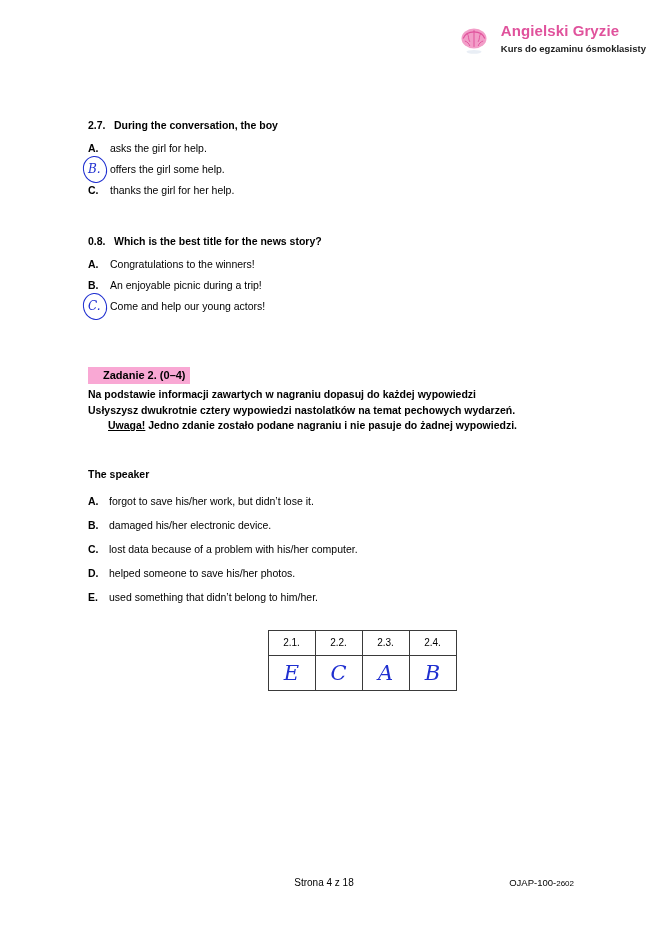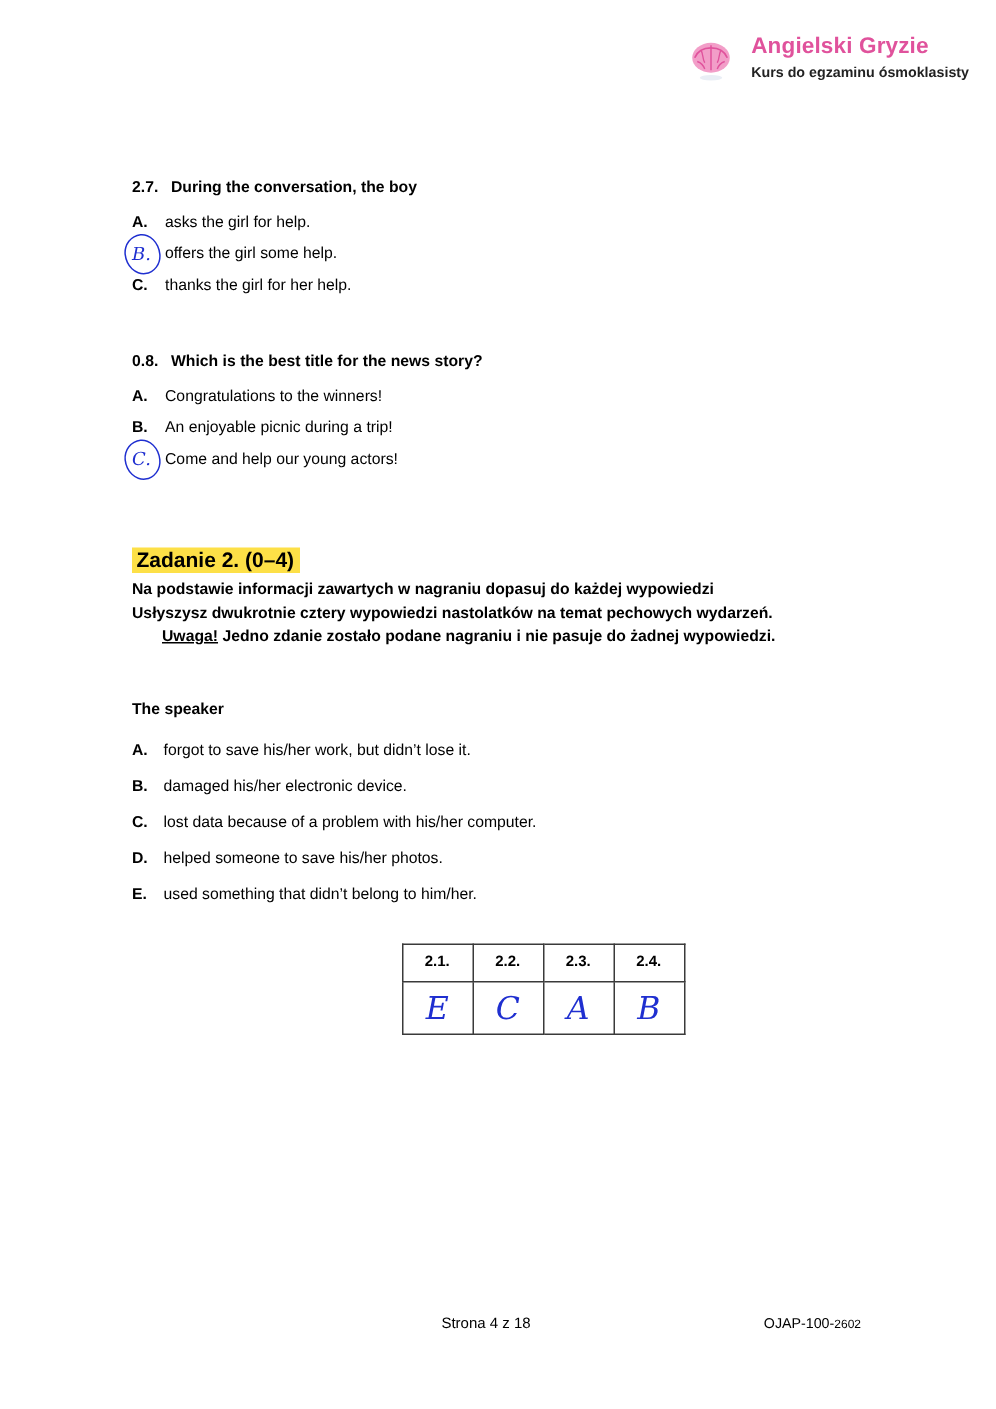--- a/index.html
+++ b/index.html
@@ -105,24 +105,24 @@
     font-size: 12px;
     font-style: italic;
   }
 
   .spacer-1 { height: 30px; }
 
   
   .task2 { margin-top: 52px; }
   .task-title {
     display: inline-block;
-    background: #fde047;
-    font-size: 14px;
-    font-weight: bold;
-    padding: 2px 4px 2px 3px;
+    background: #f9a8d4;
+    font-size: 11px;
+    font-weight: bold;
+    padding: 2px 4px 2px 15px;
     line-height: 13px;
   }
   .task-body {
     font-size: 10.5px;
     font-weight: bold;
     line-height: 15.5px;
     margin-top: 3px;
   }
   .task-body .uwaga { text-decoration: underline; padding-left: 20px; }
 
@@ -157,21 +157,21 @@
     margin-left: 58px;
   }
   table.answers td {
     width: 44px;
     border: 1px solid #3a3a3a;
     text-align: center;
   }
   table.answers td.head {
     height: 22px;
     font-size: 10px;
-    font-weight: bold;
+    font-weight: normal;
   }
   table.answers td.ans {
     height: 32px;
     color: #1f2fd0;
     font-family: "DejaVu Serif", serif;
     font-style: italic;
     font-size: 21px;
     font-weight: normal;
     line-height: 30px;
   }

